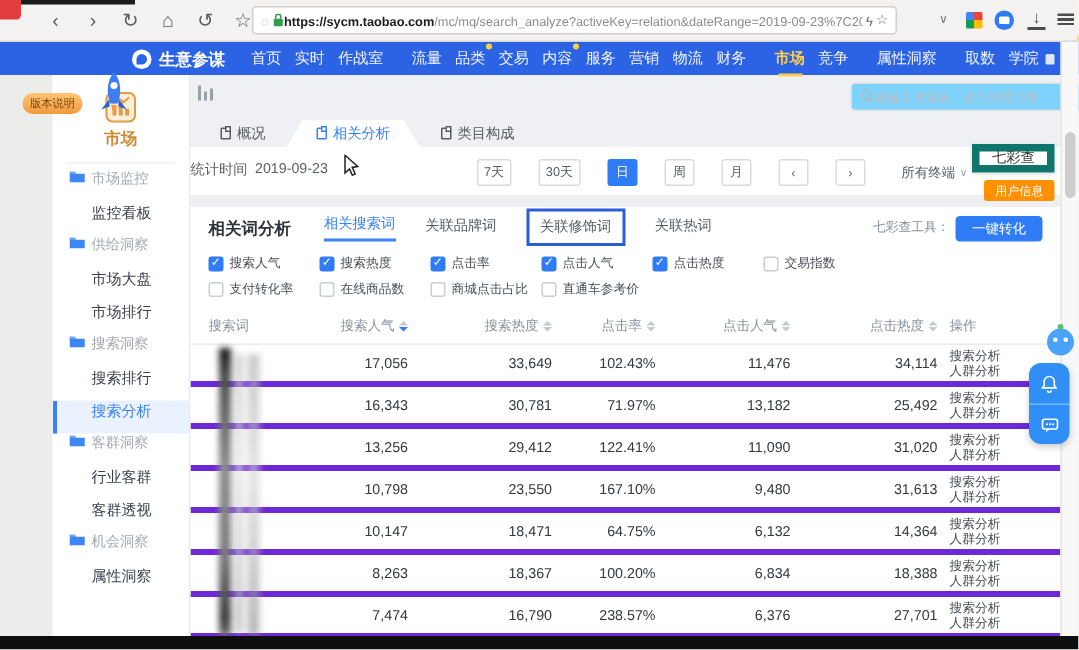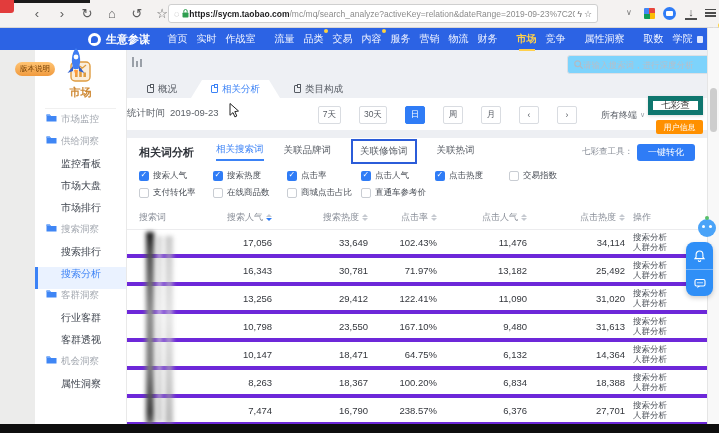--- a/index.html
+++ b/index.html
@@ -210,29 +210,29 @@
   </div>
   <div class="sb-div"></div>
 
   <div class="sb-item group">
       <svg width="11" height="9" viewBox="0 0 11 9">
         <path d="M0.5 1.5 h3.3 l1 1.4 h5.7 v5.6 h-10 z" fill="#3f86f5"></path>
         <path d="M0.5 1.5 h3.3 l1 1.4 h-4.3z" fill="#6fa6f8"></path>
       </svg>
       <span>市场监控</span>
     </div>
+  <div class="sb-item child">
+      <span>监控看板</span>
+    </div>
   <div class="sb-item group">
       <svg width="11" height="9" viewBox="0 0 11 9">
         <path d="M0.5 1.5 h3.3 l1 1.4 h5.7 v5.6 h-10 z" fill="#3f86f5"></path>
         <path d="M0.5 1.5 h3.3 l1 1.4 h-4.3z" fill="#6fa6f8"></path>
       </svg>
       <span>供给洞察</span>
-    </div>
-  <div class="sb-item child">
-      <span>监控看板</span>
     </div>
   <div class="sb-item child">
       <span>市场大盘</span>
     </div>
   <div class="sb-item child">
       <span>市场排行</span>
     </div>
   <div class="sb-item group">
       <svg width="11" height="9" viewBox="0 0 11 9">
         <path d="M0.5 1.5 h3.3 l1 1.4 h5.7 v5.6 h-10 z" fill="#3f86f5"></path>

